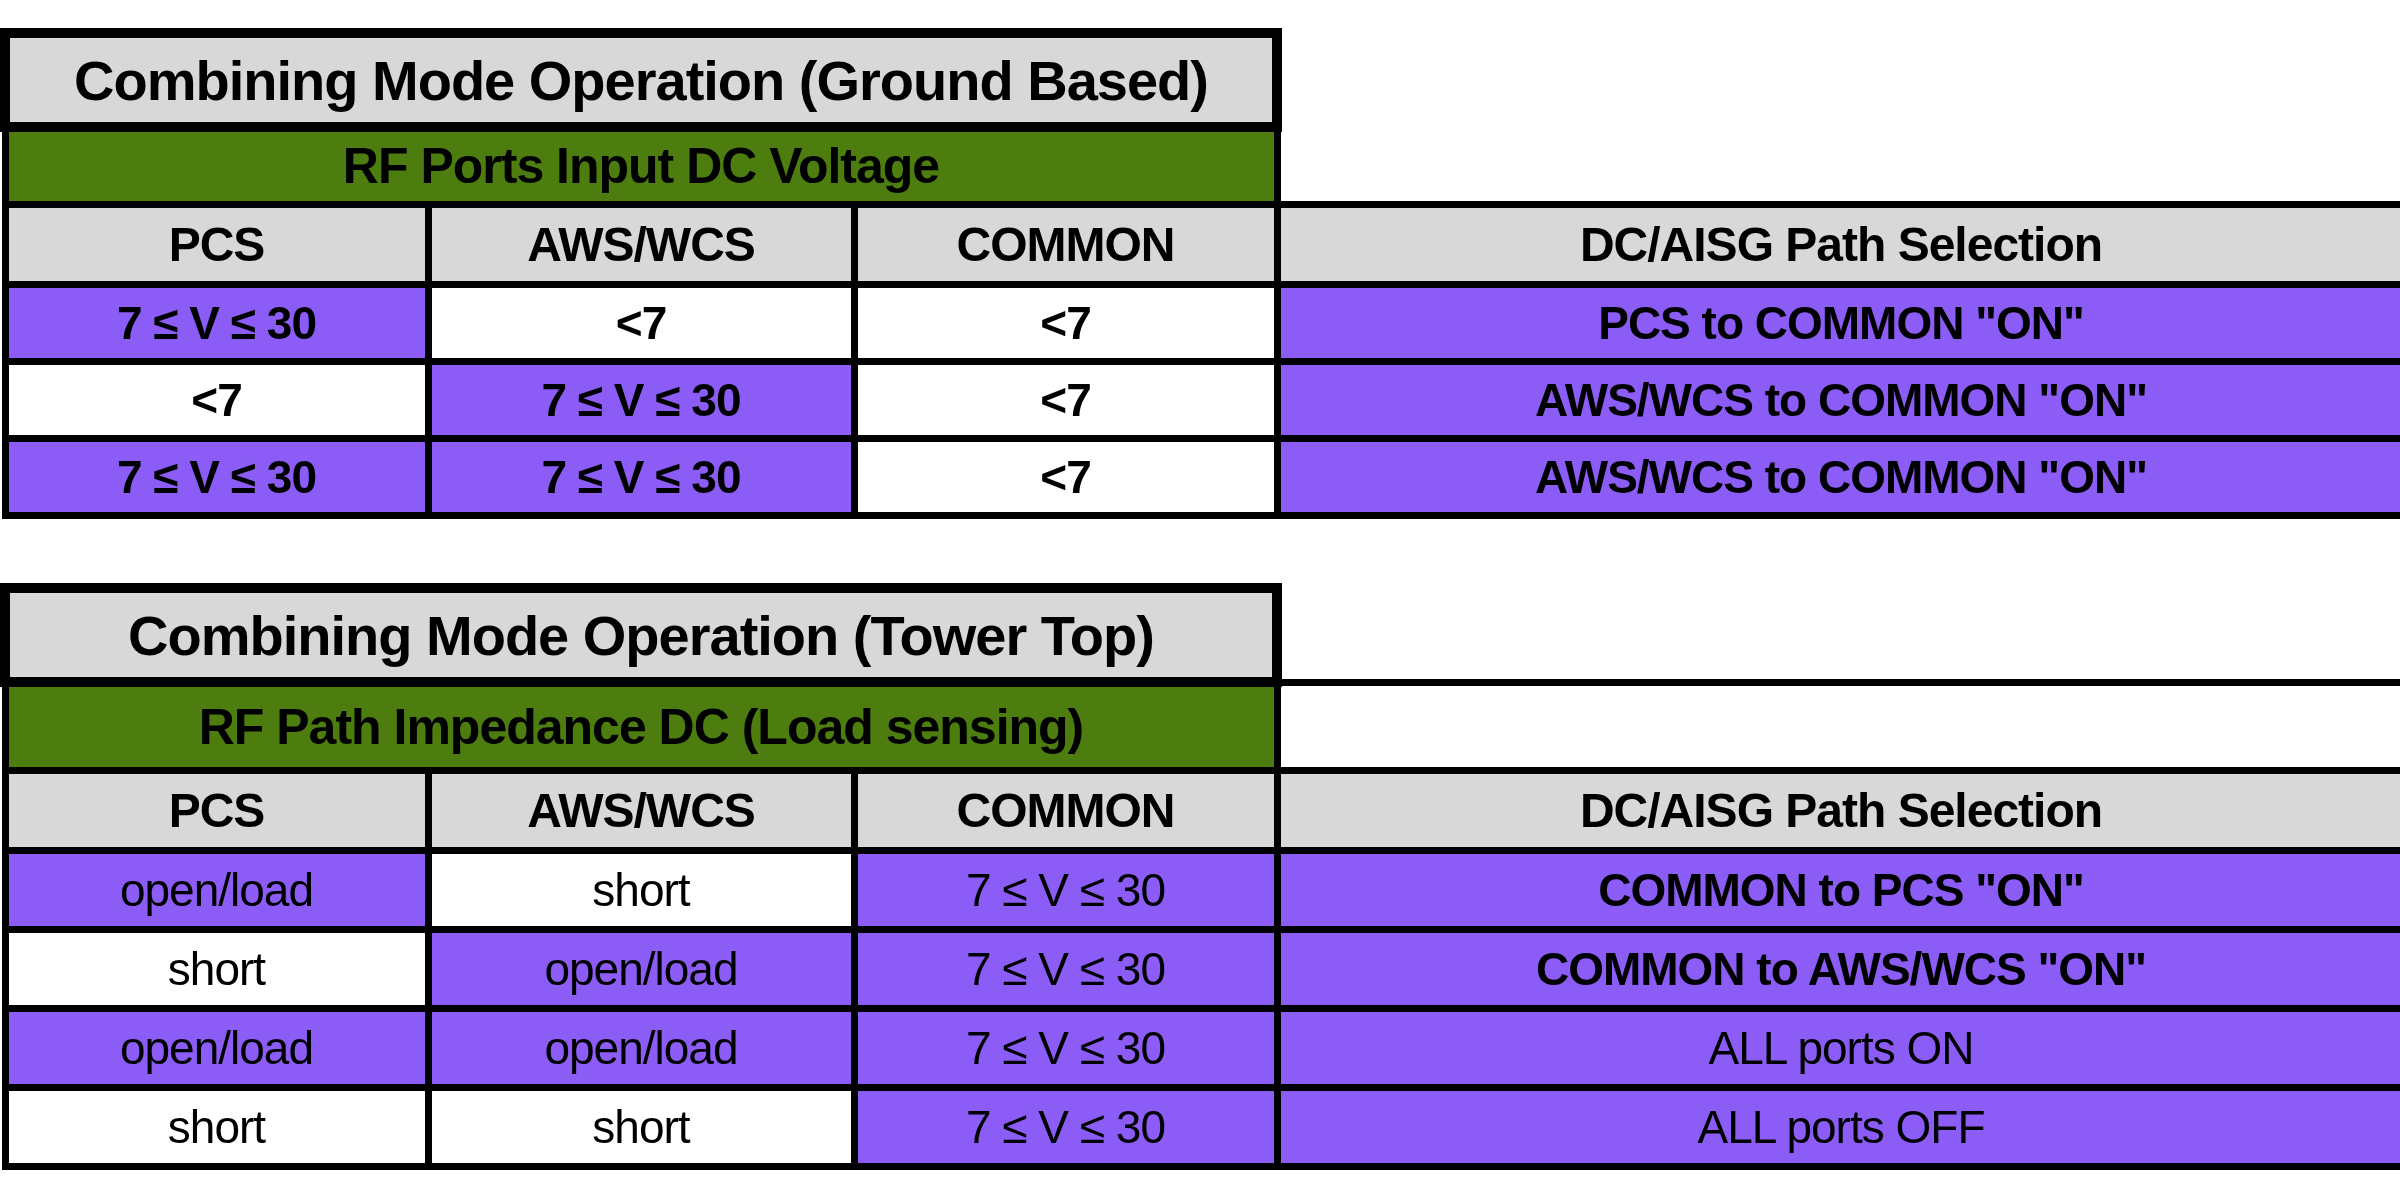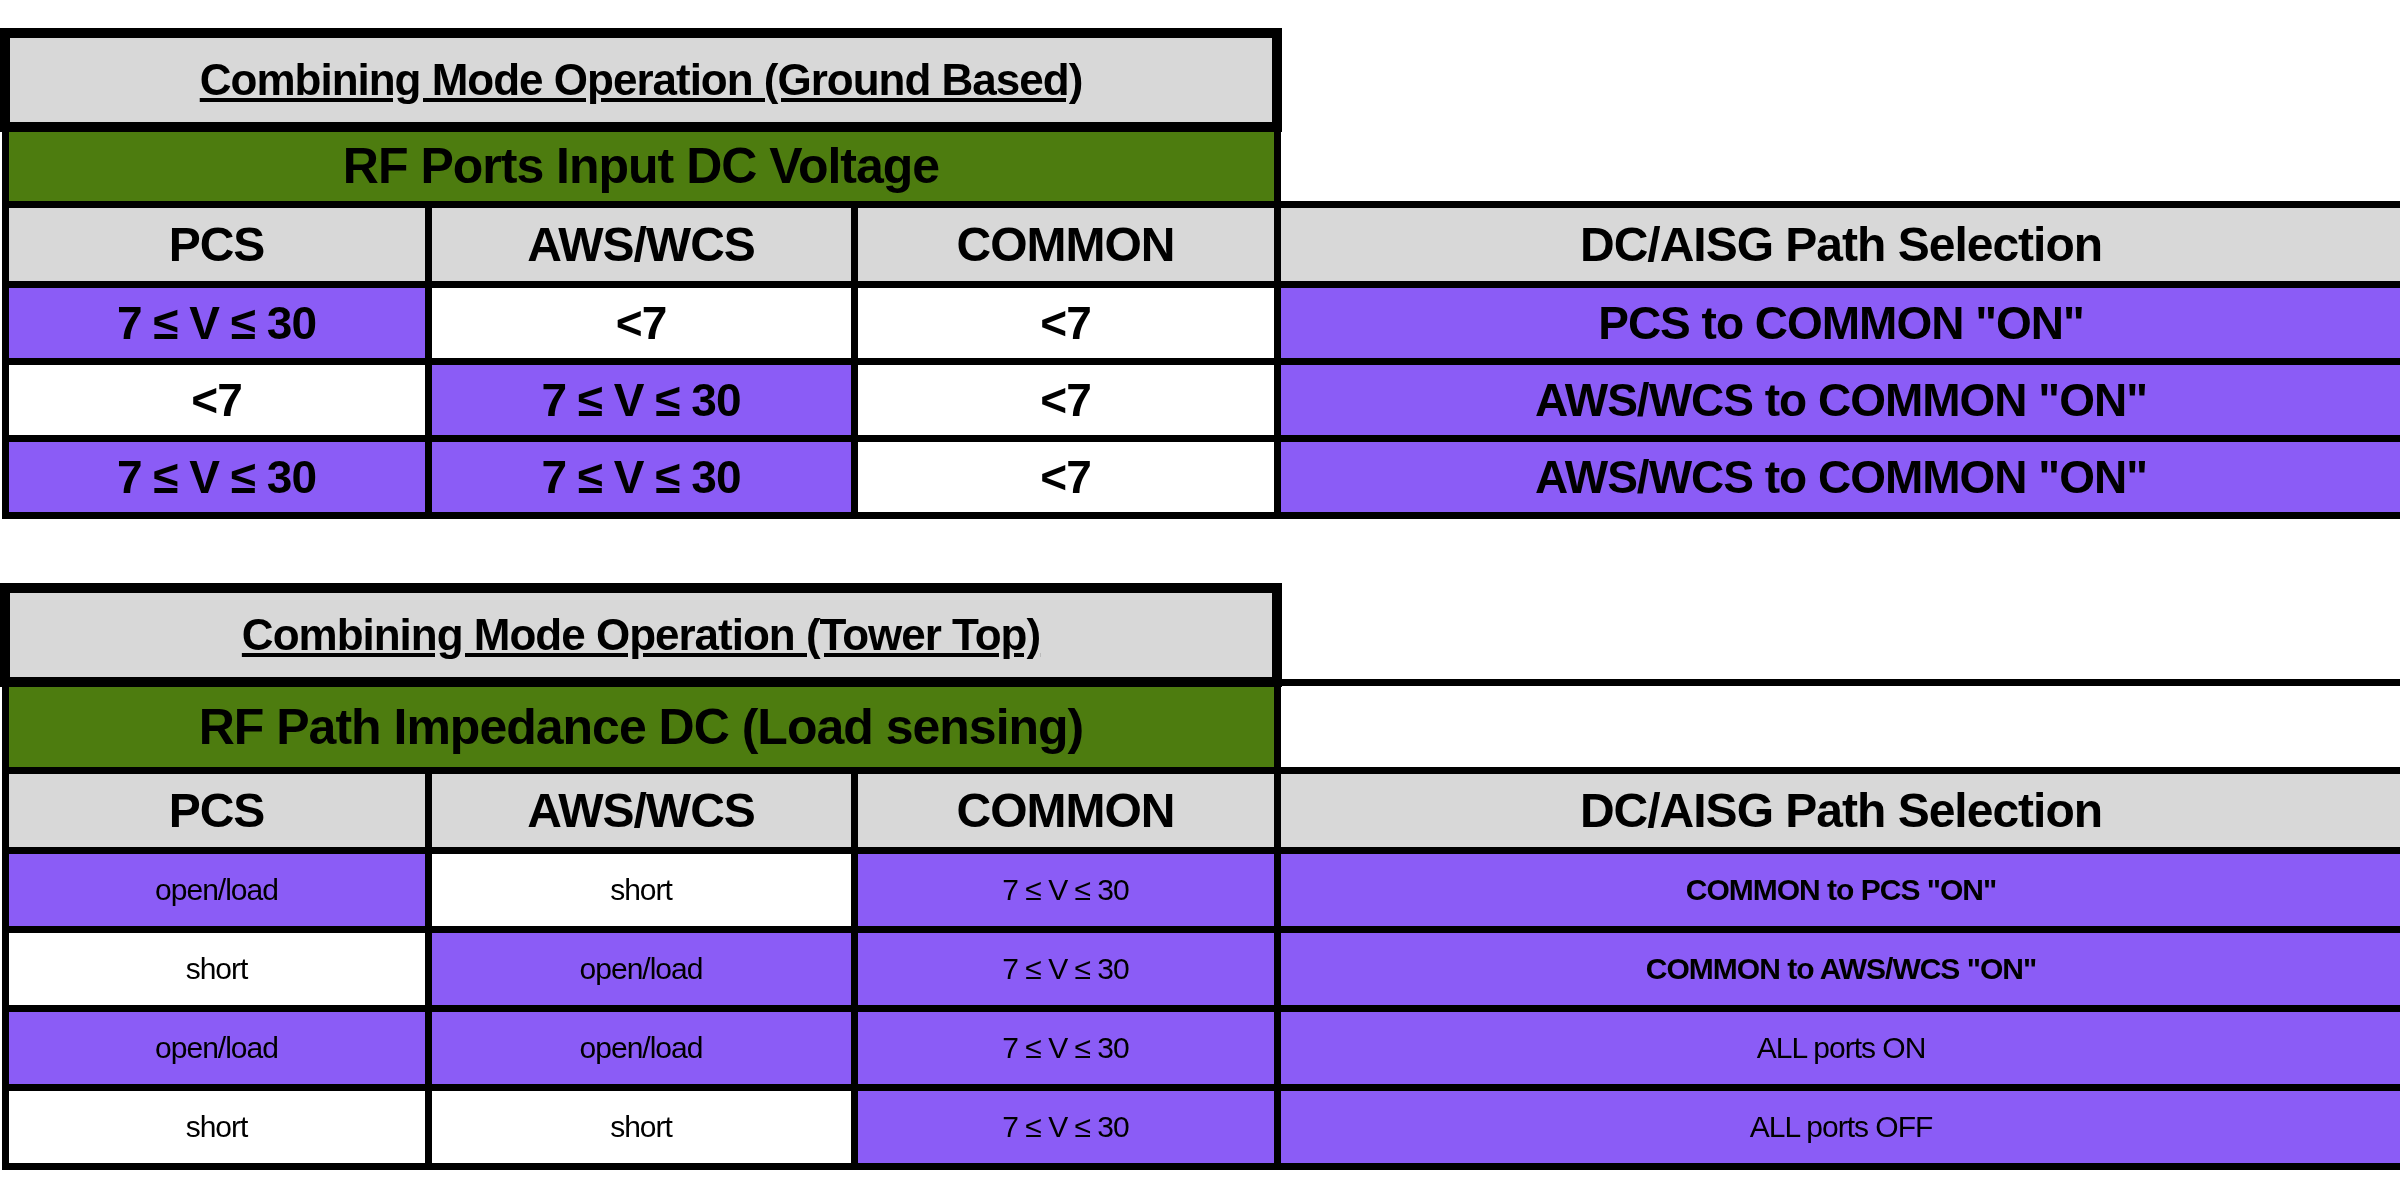--- a/index.html
+++ b/index.html
@@ -14,26 +14,26 @@
   #t1{top:28px;}
   #t2{top:583px;}
   td,th{
     border:7px solid #000;text-align:center;vertical-align:middle;
     padding:0;overflow:hidden;white-space:nowrap;letter-spacing:-1px;
   }
   .gray{background:#8b5cf6;}
   .white{background:#ffffff;}
   .spacer{border:none;background:transparent;}
   .title-cell{
-    border-width:10px;font-weight:bold;font-size:44px;background:#d8d8d8;text-decoration:underline;
+    border-width:10px;font-weight:bold;font-size:56px;background:#d8d8d8;
   }
   .sub-cell{font-weight:bold;font-size:50px;background:#4d7c0f;}
   th{font-size:48px;font-weight:bold;background:#d8d8d8;}
   .t1d{font-size:46px;font-weight:bold;}
-  .t2d{font-size:30px;font-weight:normal;}
+  .t2d{font-size:46px;font-weight:normal;}
   .pathbold{font-weight:bold;}
   #t1 tr.title-row{height:94px;}
   #t1 tr.sub-row{height:77px;}
   #t1 tr.head-row{height:80px;}
   #t1 tr.data-row{height:77px;}
   #t2 tr.title-row{height:94px;}
   #t2 tr.sub-row{height:88px;}
   #t2 tr.head-row{height:80px;}
   #t2 tr.data-row{height:79px;}
 </style>

